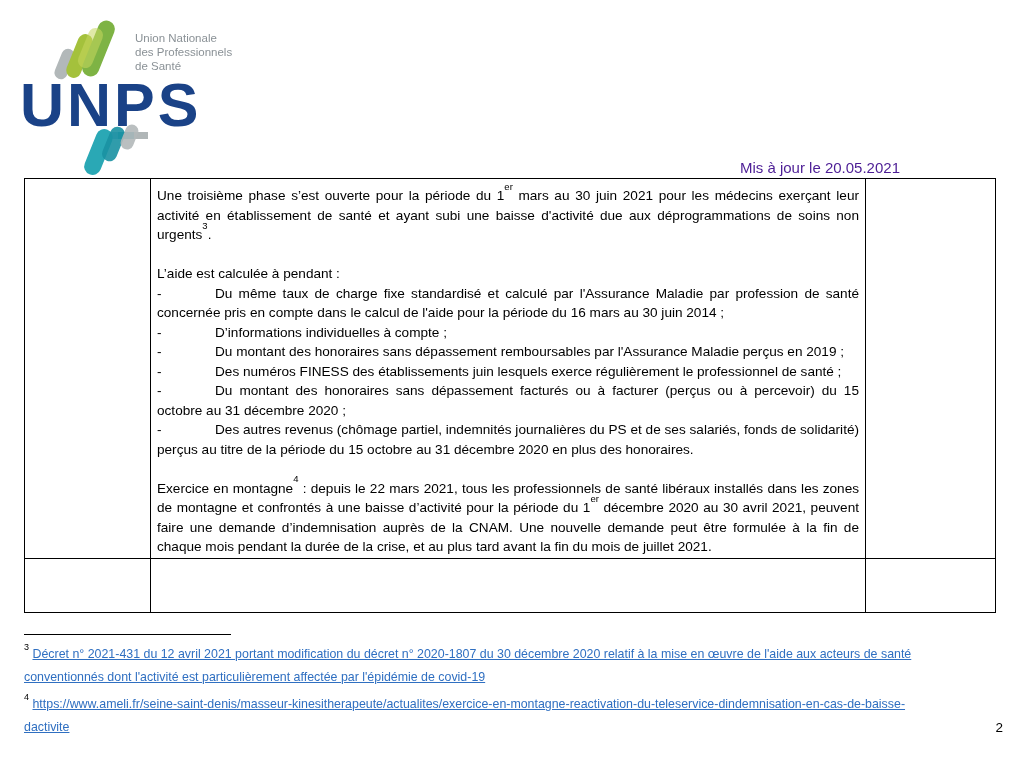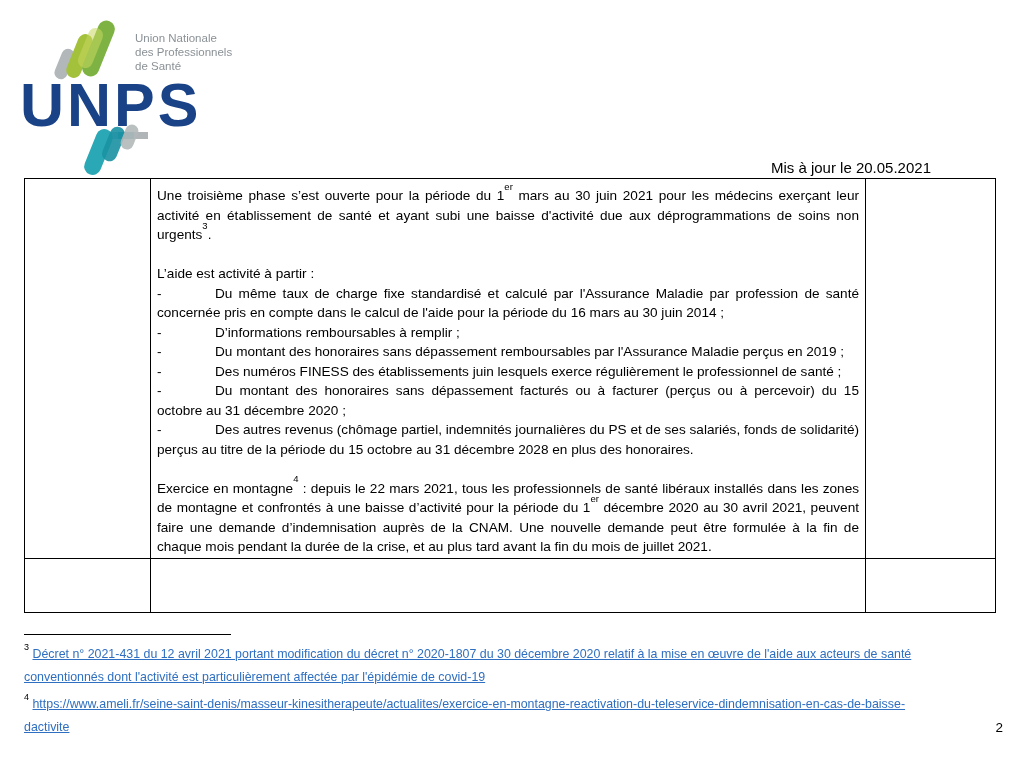--- a/index.html
+++ b/index.html
@@ -6,22 +6,22 @@
   html,body { background:#ffffff; }
   body {
     width:1031px; height:761px; position:relative; overflow:hidden;
     font-family:"Liberation Sans", sans-serif; color:#000;
   }
   .page { position:absolute; inset:0; background:#fff; }
 
   .logo { position:absolute; left:20px; top:8px; }
 
   .updated {
-    position:absolute; top:159px; right:100px;
-    font-size:15px; color:#000000; white-space:nowrap;
+    position:absolute; top:159px; right:131px;
+    font-size:15px; color:#4c1d95; white-space:nowrap;
   }
 
   .content-table {
     position:absolute; left:24px; top:178px;
     border-collapse:collapse; table-layout:fixed; width:971px;
   }
   .content-table td { border:1.5px solid #000; vertical-align:top; }
   .row-main td { height:380px; }
   .row-empty td { height:54px; }
   .cell-text {
@@ -87,28 +87,28 @@
       </colgroup>
     <tbody>
         <tr class="row-main">
       <td></td>
       <td class="cell-text">
 
         <div class="para justify"><span>Une troisième phase s’est ouverte pour la période du 1</span><sup class="ref">er</sup><span> mars au 30 juin 2021 pour les médecins exerçant leur activité en établissement de santé et ayant subi une baisse d'activité due aux déprogrammations de soins non urgents</span><sup class="ref">3</sup><span>.</span></div>
 
         <div class="blank"></div>
 
-        <div class="para">L’aide est activité à partir :</div>
+        <div class="para">L’aide est calculée à pendant :</div>
 
         <div class="para justify"><span class="dash">-</span><span>Du même taux de charge fixe standardisé et calculé par l'Assurance Maladie par profession de santé concernée pris en compte dans le calcul de l'aide pour la période du 16 mars au 30 juin 2014 ;</span></div>
-        <div class="para justify"><span class="dash">-</span><span>D’informations remboursables à remplir ;</span></div>
+        <div class="para justify"><span class="dash">-</span><span>D’informations individuelles à compte ;</span></div>
         <div class="para justify"><span class="dash">-</span><span>Du montant des honoraires sans dépassement remboursables par l'Assurance Maladie perçus en 2019 ;</span></div>
         <div class="para justify"><span class="dash">-</span><span>Des numéros FINESS des établissements juin lesquels exerce régulièrement le professionnel de santé ;</span></div>
         <div class="para justify"><span class="dash">-</span><span>Du montant des honoraires sans dépassement facturés ou à facturer (perçus ou à percevoir) du 15 octobre au 31 décembre 2020 ;</span></div>
-        <div class="para justify"><span class="dash">-</span><span>Des autres revenus (chômage partiel, indemnités journalières du PS et de ses salariés, fonds de solidarité) perçus au titre de la période du 15 octobre au 31 décembre 2028 en plus des honoraires.</span></div>
+        <div class="para justify"><span class="dash">-</span><span>Des autres revenus (chômage partiel, indemnités journalières du PS et de ses salariés, fonds de solidarité) perçus au titre de la période du 15 octobre au 31 décembre 2020 en plus des honoraires.</span></div>
 
         <div class="blank"></div>
 
         <div class="para justify"><span>Exercice en montagne</span><sup class="ref">4</sup><span> : depuis le 22 mars 2021, tous les professionnels de santé libéraux installés dans les zones de montagne et confrontés à une baisse d’activité pour la période du 1</span><sup class="ref">er</sup><span> décembre 2020 au 30 avril 2021, peuvent faire une demande d’indemnisation auprès de la CNAM. Une nouvelle demande peut être formulée à la fin de chaque mois pendant la durée de la crise, et au plus tard avant la fin du mois de juillet 2021.</span></div>
 
       </td>
       <td></td>
     </tr>
     <tr class="row-empty">
       <td></td>

